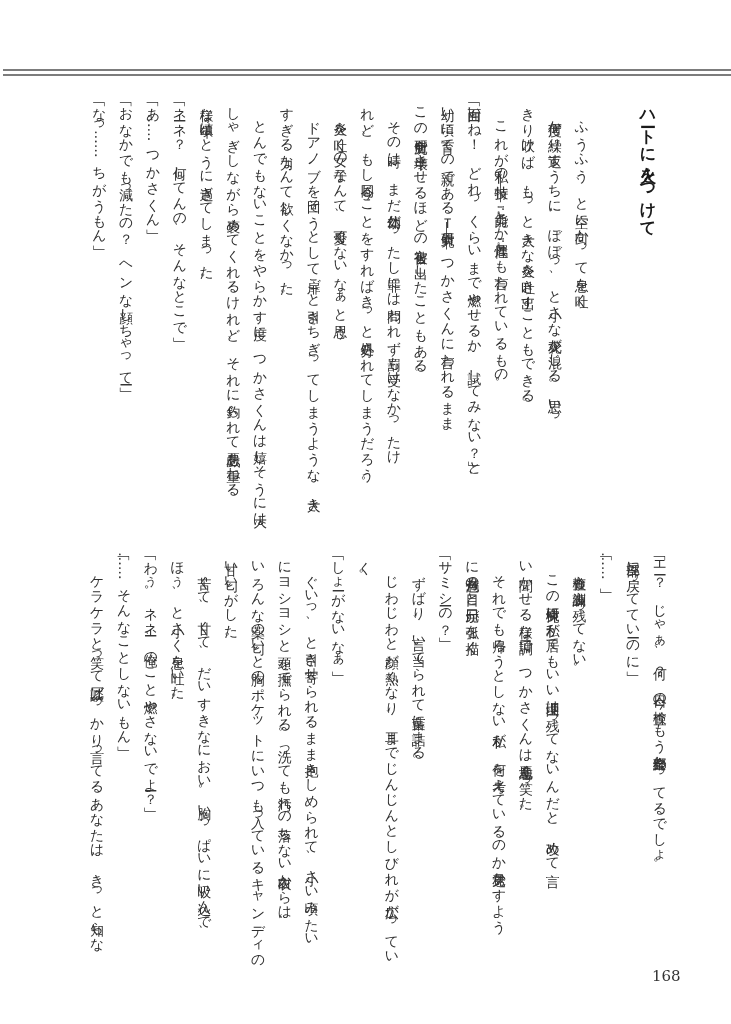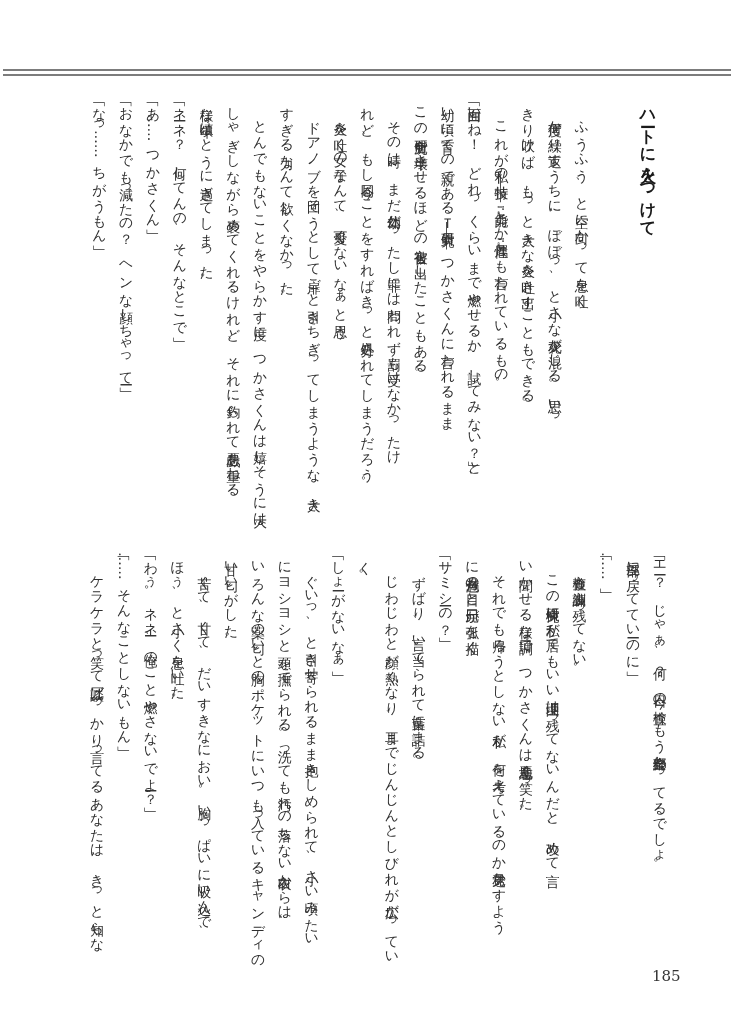--- a/index.html
+++ b/index.html
@@ -123,15 +123,15 @@
     <div class="col">にヨシヨシと頭を撫でられる。洗っても汚れの落ちない白衣からは、</div>
     <div class="col">いろんな薬の匂いと胸のポケットにいつも入っているキャンディの</div>
     <div class="col">甘い匂いがした。</div>
     <div class="col">　苦くて、甘くて、だいすきなにおい。胸いっぱいに吸い込んで、</div>
     <div class="col">ほぅ、と小さく息を吐いた。</div>
     <div class="col">「わぅ。ネネー、俺のこと燃やさないでよー？」</div>
     <div class="col">「……そんなことしないもん」</div>
     <div class="col">　ケラケラと笑って冗談ばっかり言ってるあなたは、きっと知らな</div>
   </div>
 
-  <div class="page-number">185</div>
+  <div class="page-number">168</div>
 
 </div>
 
 </body></html>

